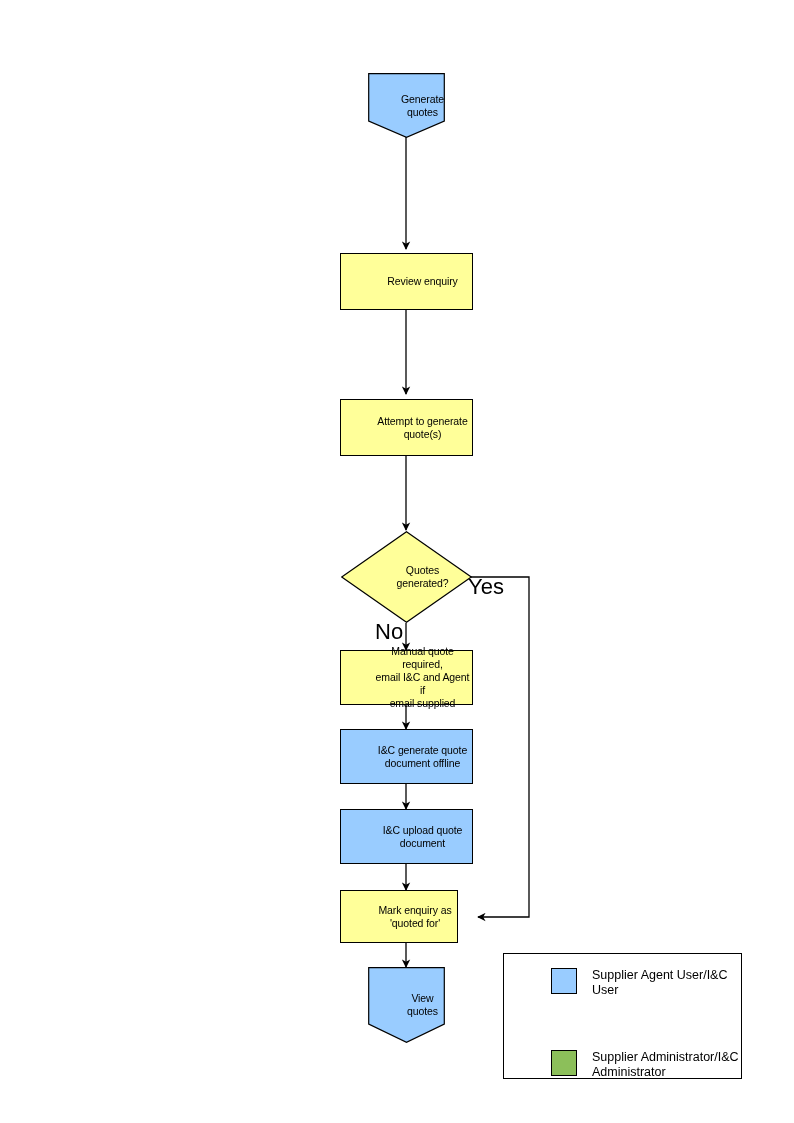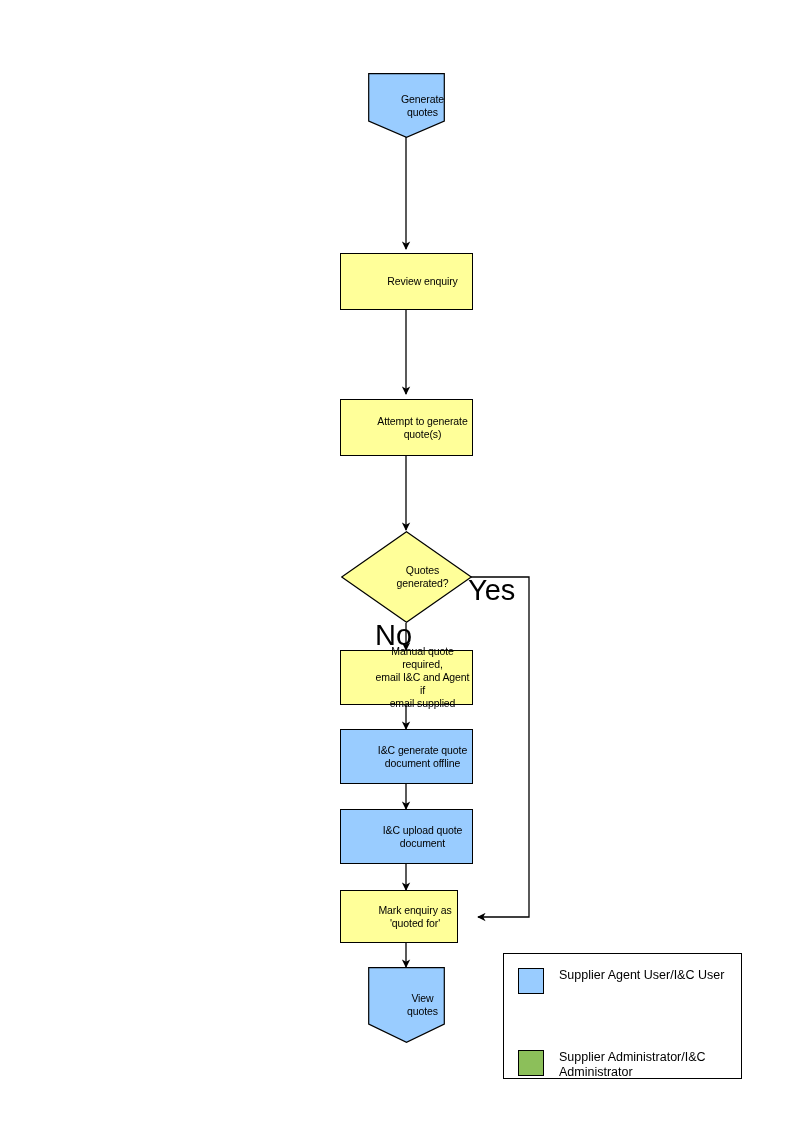--- a/index.html
+++ b/index.html
@@ -68,21 +68,21 @@
     height: 100%;
     z-index: 1;
   }
   .diamond .diamond-label {
     position: relative;
     z-index: 2;
   }
 
   .edge-label {
     position: absolute;
-    font-size: 29px;
+    font-size: 22px;
     color: #000000;
     z-index: 4;
     font-family: "Liberation Sans", sans-serif;
     white-space: nowrap;
   }
 
   
   #legend {
     position: absolute;
     left: 503px;
@@ -91,20 +91,21 @@
     height: 126px;
     border: 1px solid #000000;
     background: #ffffff;
     box-sizing: border-box;
     z-index: 5;
   }
   .legend-row {
     position: absolute;
     display: flex;
     align-items: flex-start;
+    margin-left: 33px;
   }
   .legend-swatch {
     width: 26px;
     height: 26px;
     border: 1px solid #000000;
     box-sizing: border-box;
     flex: 0 0 auto;
   }
   .legend-text {
     margin-left: 15px;

